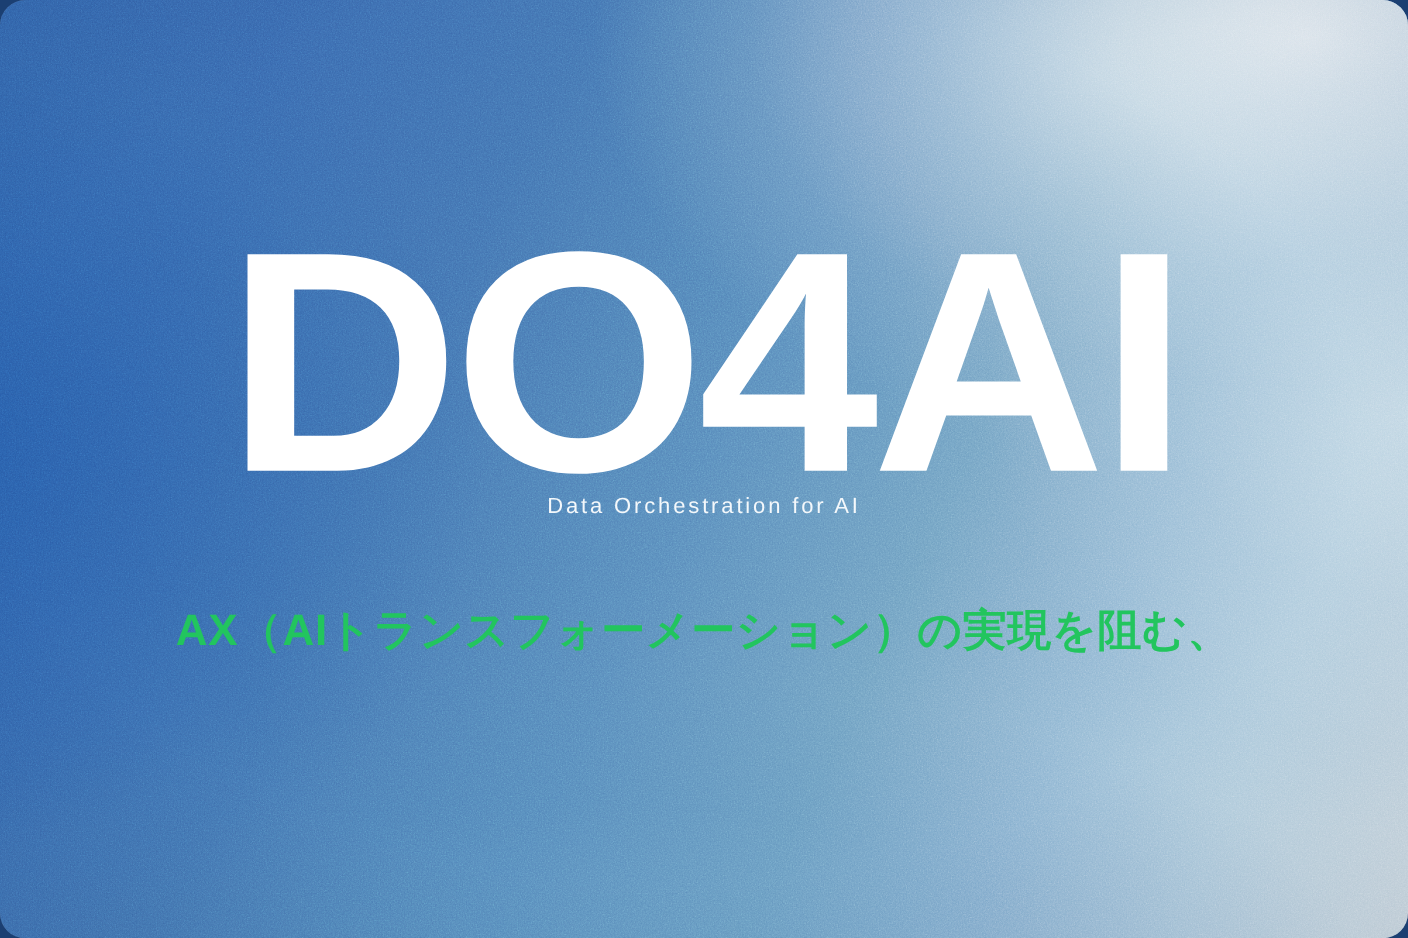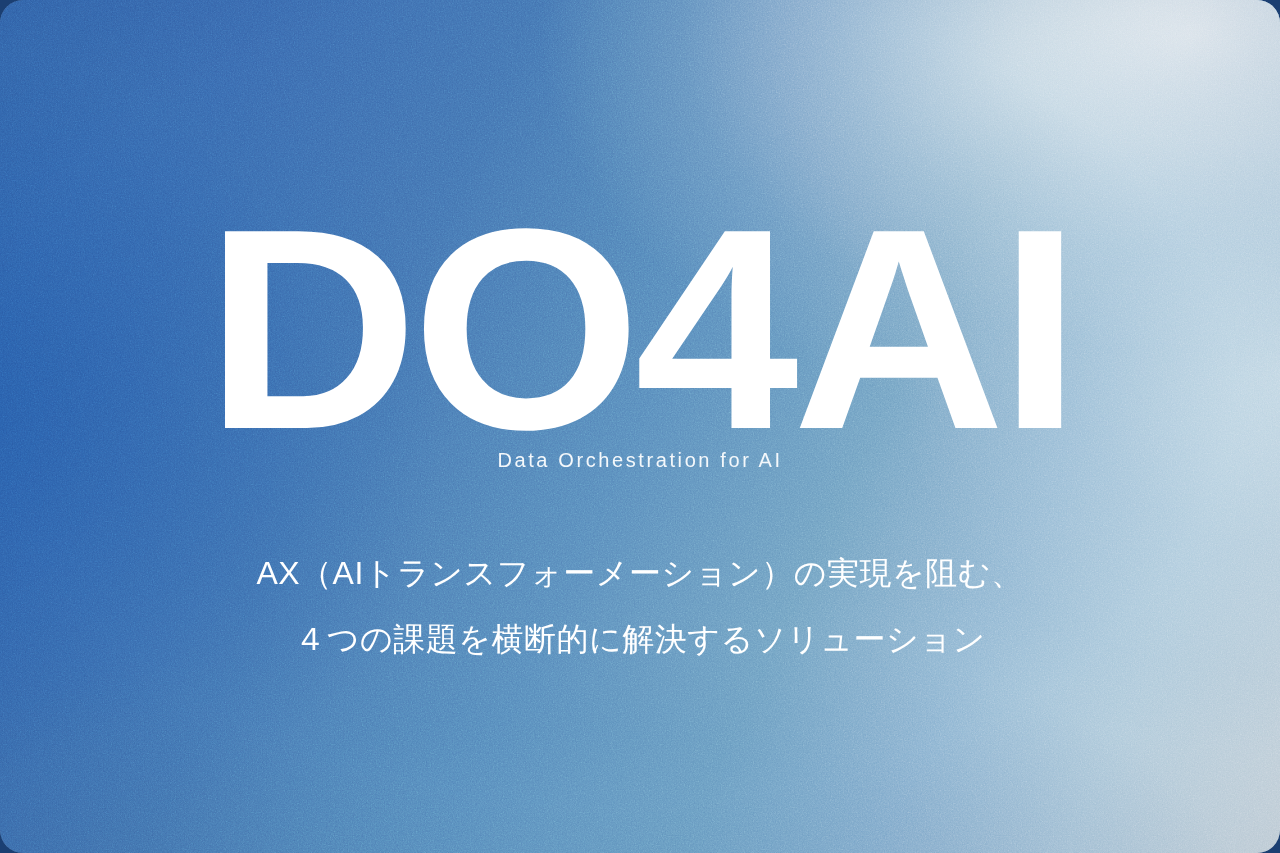--- a/index.html
+++ b/index.html
@@ -142,23 +142,23 @@
     line-height: 1;
     white-space: nowrap;
   }
 
   .subtitle {
     position: absolute;
     top: 540px;
     left: 0;
     right: 0;
     text-align: center;
-    color: #ffffff;
-    font-size: 32px;
-    font-weight: 400;
+    color: #22c55e;
+    font-size: 40px;
+    font-weight: 700;
     line-height: 66px;
     letter-spacing: 0.5px;
   }
   .subtitle-line {
     display: block;
     white-space: nowrap;
   }
 </style>
 </head>
 <body>
@@ -195,17 +195,16 @@
   </svg>
 
   <div class="content">
 
     <h1 class="logo-wordmark">DO4AI</h1>
 
     <div class="tagline">Data Orchestration for AI</div>
 
     <div class="subtitle">
       <span class="subtitle-line">AX（AIトランスフォーメーション）の実現を阻む、</span>
-      <span class="subtitle-line">４つの課題を横断的に解決するソリューション</span>
     </div>
 
   </div>
 </div>
 
 </body></html>

